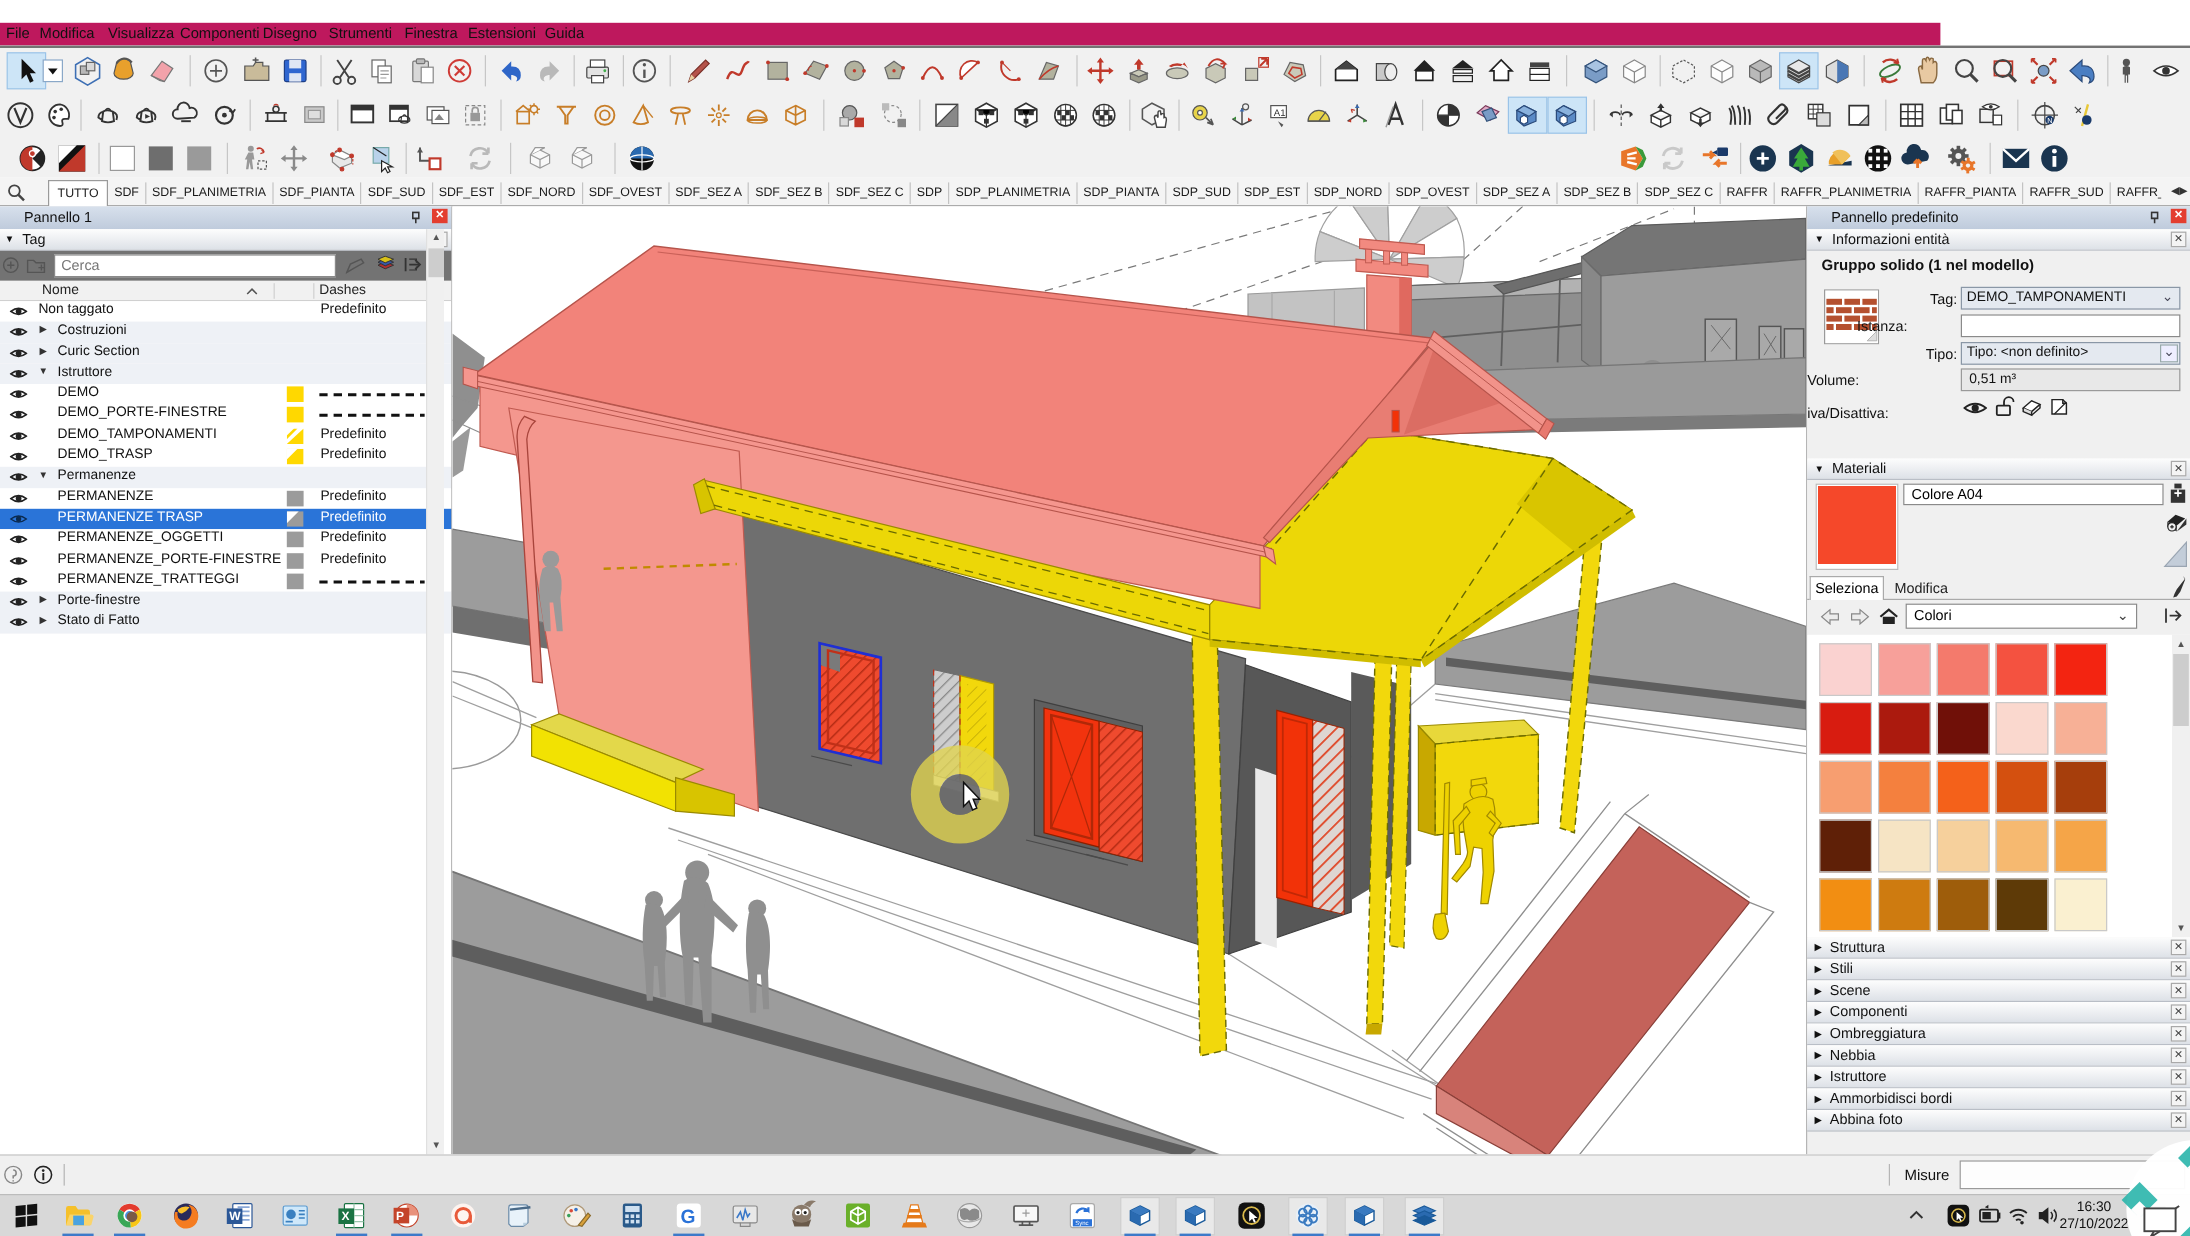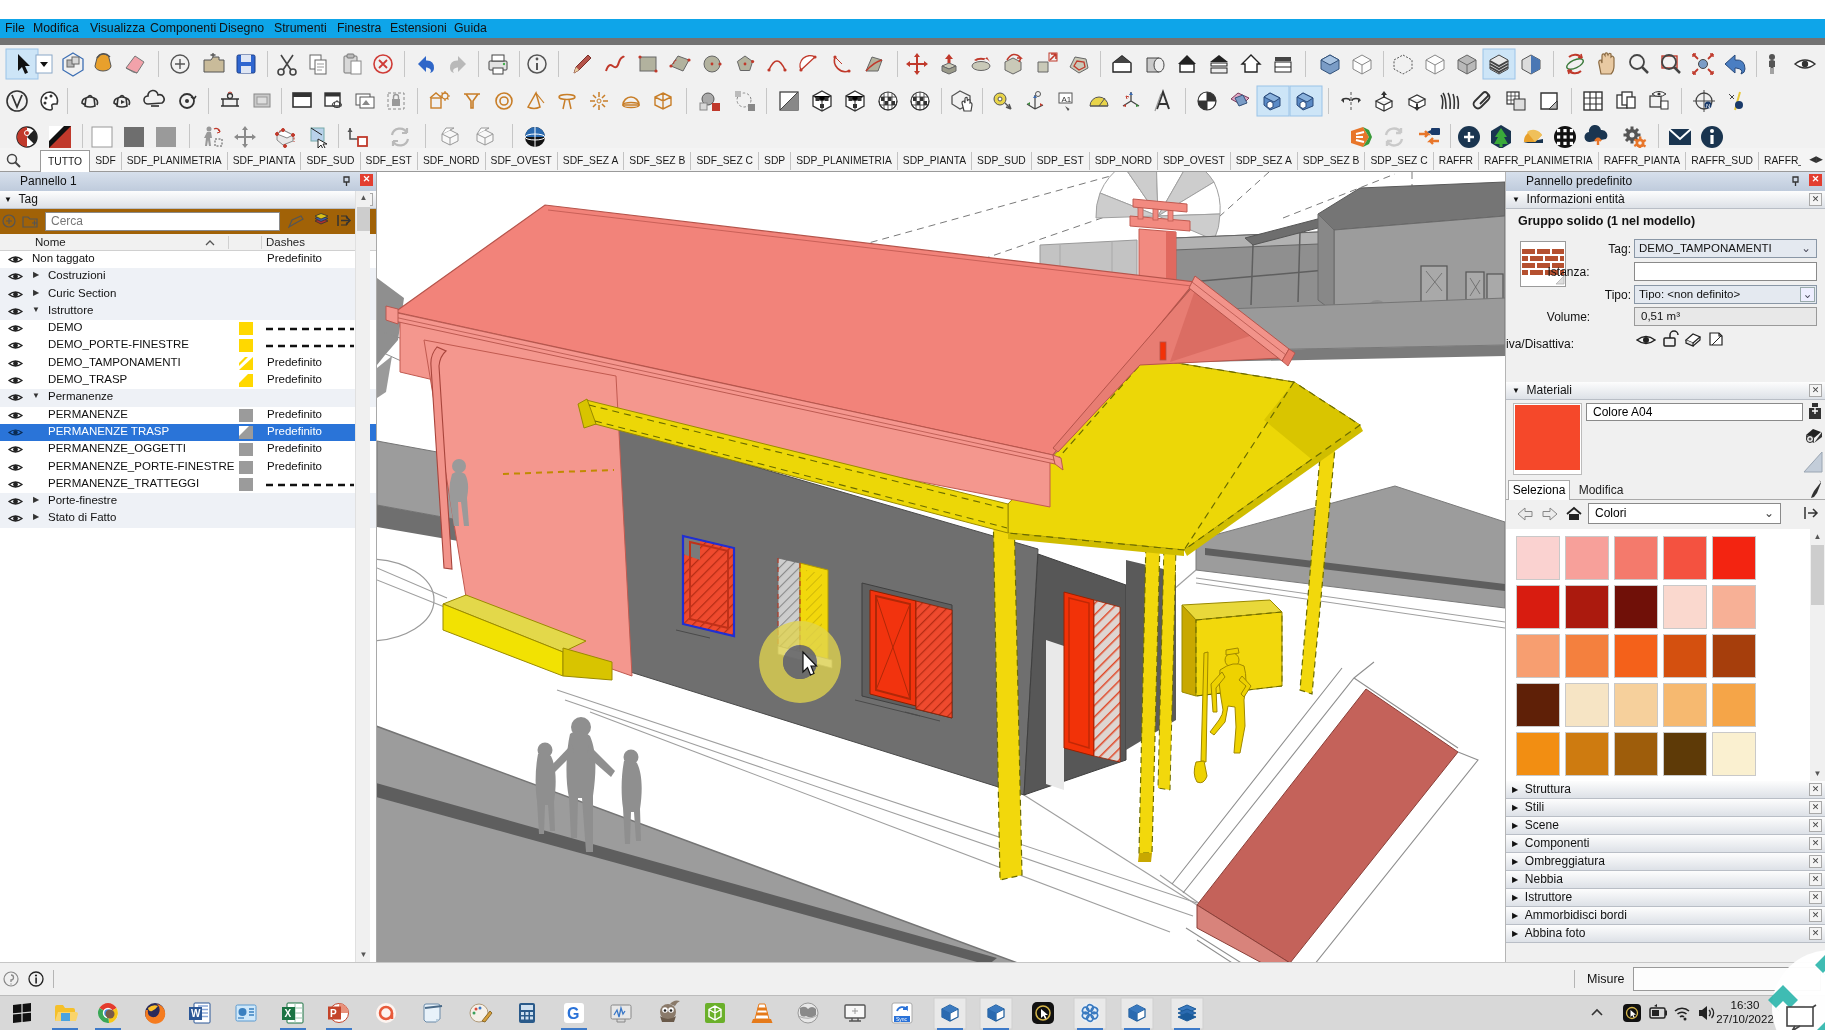--- a/index.html
+++ b/index.html
@@ -1,23 +1,23 @@
 <!DOCTYPE html>
 <html><head>
 <meta charset="utf-8">
 <style>
 *{margin:0;padding:0;box-sizing:border-box;}
 html,body{width:1825px;height:1030px;overflow:hidden;background:#fff;font-family:"Liberation Sans",sans-serif;}
 #root{position:relative;width:1825px;height:1030px;}
 .abs{position:absolute;}
 #titlebar{left:0;top:0;width:1825px;height:19px;background:#fff;}
 #titletext{left:16px;top:3px;font-size:12px;color:#111;}
-#menubar{left:0;top:19px;width:1825px;height:19px;background:#0ea5e9;font-size:12.3px;color:#111;}
+#menubar{left:0;top:19px;width:1617px;height:19px;background:#be185d;font-size:12.3px;color:#111;}
 .mi{position:absolute;top:2px;}
-#tb{left:0;top:38px;width:1825px;height:110px;background:#f1f1f1;border-top:7px solid #737373;}
+#tb{left:0;top:38px;width:1825px;height:110px;background:#f1f1f1;border-top:2px solid #737373;}
 #tabs{left:0;top:148px;width:1825px;height:24px;background:#f4f4f4;border-bottom:1px solid #9a9a9a;font-size:10.3px;color:#1a1a1a;}
 #leftpanel{left:0;top:172px;width:377px;height:790px;background:#fff;border-right:1px solid #a9a9a9;}
 #viewport{left:377px;top:172px;width:1128px;height:790px;background:#fff;}
 #rightpanel{left:1505px;top:172px;width:320px;height:790px;background:#f0f0f0;border-left:1px solid #b5b5b5;}
 #statusbar{left:0;top:962px;width:1825px;height:33px;background:#f0f0f0;border-top:1px solid #c6c6c6;}
 #taskbar{left:0;top:995px;width:1825px;height:35px;background:#d8d8d8;border-top:1px solid #bcbcbc;}
 .phead{height:19px;background:linear-gradient(#d7e0ec,#bfcbdc);font-size:12px;color:#111;padding:2px 0 0 20px;position:relative;}
 .shead{height:18px;background:linear-gradient(#fdfdfd,#dde1e7);border-bottom:1px solid #b9bec6;font-size:12px;color:#111;padding:1px 0 0 6px;position:relative;}
 .xbtn{position:absolute;right:3px;top:2px;width:13px;height:12px;background:#e33e30;color:#fff;font-size:9px;line-height:11px;text-align:center;font-weight:bold;}
 .xbtn2{position:absolute;right:3px;top:2px;width:13px;height:13px;border:1px solid #a9a9a9;background:#f4f4f4;color:#444;font-size:9px;line-height:11px;text-align:center;}
@@ -714,21 +714,21 @@
       </svg>
       <div style="position:absolute;left:40px;top:0;right:24px;overflow:hidden;white-space:nowrap;height:24px"><span style="display:inline-block;background:#fff;border:1px solid #9a9a9a;border-bottom:none;height:22px;line-height:21px;padding:0 7px;margin-top:2px;vertical-align:top">TUTTO</span><span style="display:inline-block;height:18px;line-height:18px;padding:0 5px;margin-top:4px;border-right:1px solid #c3c3c3;vertical-align:top">SDF</span><span style="display:inline-block;height:18px;line-height:18px;padding:0 5px;margin-top:4px;border-right:1px solid #c3c3c3;vertical-align:top">SDF_PLANIMETRIA</span><span style="display:inline-block;height:18px;line-height:18px;padding:0 5px;margin-top:4px;border-right:1px solid #c3c3c3;vertical-align:top">SDF_PIANTA</span><span style="display:inline-block;height:18px;line-height:18px;padding:0 5px;margin-top:4px;border-right:1px solid #c3c3c3;vertical-align:top">SDF_SUD</span><span style="display:inline-block;height:18px;line-height:18px;padding:0 5px;margin-top:4px;border-right:1px solid #c3c3c3;vertical-align:top">SDF_EST</span><span style="display:inline-block;height:18px;line-height:18px;padding:0 5px;margin-top:4px;border-right:1px solid #c3c3c3;vertical-align:top">SDF_NORD</span><span style="display:inline-block;height:18px;line-height:18px;padding:0 5px;margin-top:4px;border-right:1px solid #c3c3c3;vertical-align:top">SDF_OVEST</span><span style="display:inline-block;height:18px;line-height:18px;padding:0 5px;margin-top:4px;border-right:1px solid #c3c3c3;vertical-align:top">SDF_SEZ A</span><span style="display:inline-block;height:18px;line-height:18px;padding:0 5px;margin-top:4px;border-right:1px solid #c3c3c3;vertical-align:top">SDF_SEZ B</span><span style="display:inline-block;height:18px;line-height:18px;padding:0 5px;margin-top:4px;border-right:1px solid #c3c3c3;vertical-align:top">SDF_SEZ C</span><span style="display:inline-block;height:18px;line-height:18px;padding:0 5px;margin-top:4px;border-right:1px solid #c3c3c3;vertical-align:top">SDP</span><span style="display:inline-block;height:18px;line-height:18px;padding:0 5px;margin-top:4px;border-right:1px solid #c3c3c3;vertical-align:top">SDP_PLANIMETRIA</span><span style="display:inline-block;height:18px;line-height:18px;padding:0 5px;margin-top:4px;border-right:1px solid #c3c3c3;vertical-align:top">SDP_PIANTA</span><span style="display:inline-block;height:18px;line-height:18px;padding:0 5px;margin-top:4px;border-right:1px solid #c3c3c3;vertical-align:top">SDP_SUD</span><span style="display:inline-block;height:18px;line-height:18px;padding:0 5px;margin-top:4px;border-right:1px solid #c3c3c3;vertical-align:top">SDP_EST</span><span style="display:inline-block;height:18px;line-height:18px;padding:0 5px;margin-top:4px;border-right:1px solid #c3c3c3;vertical-align:top">SDP_NORD</span><span style="display:inline-block;height:18px;line-height:18px;padding:0 5px;margin-top:4px;border-right:1px solid #c3c3c3;vertical-align:top">SDP_OVEST</span><span style="display:inline-block;height:18px;line-height:18px;padding:0 5px;margin-top:4px;border-right:1px solid #c3c3c3;vertical-align:top">SDP_SEZ A</span><span style="display:inline-block;height:18px;line-height:18px;padding:0 5px;margin-top:4px;border-right:1px solid #c3c3c3;vertical-align:top">SDP_SEZ B</span><span style="display:inline-block;height:18px;line-height:18px;padding:0 5px;margin-top:4px;border-right:1px solid #c3c3c3;vertical-align:top">SDP_SEZ C</span><span style="display:inline-block;height:18px;line-height:18px;padding:0 5px;margin-top:4px;border-right:1px solid #c3c3c3;vertical-align:top">RAFFR</span><span style="display:inline-block;height:18px;line-height:18px;padding:0 5px;margin-top:4px;border-right:1px solid #c3c3c3;vertical-align:top">RAFFR_PLANIMETRIA</span><span style="display:inline-block;height:18px;line-height:18px;padding:0 5px;margin-top:4px;border-right:1px solid #c3c3c3;vertical-align:top">RAFFR_PIANTA</span><span style="display:inline-block;height:18px;line-height:18px;padding:0 5px;margin-top:4px;border-right:1px solid #c3c3c3;vertical-align:top">RAFFR_SUD</span><span style="display:inline-block;height:18px;line-height:18px;padding:0 5px;margin-top:4px;border-right:1px solid #c3c3c3;vertical-align:top">RAFFR_EST</span></div>
       <div style="position:absolute;right:2px;top:6px;font-size:9px;color:#333">◀▶</div>
     </div>
 
 <div class="abs" id="leftpanel">
       <div class="phead">Pannello 1<svg width="10" height="11" style="position:absolute;right:24px;top:4px">
           <path d="M2,1 h5 v5 h-5 Z M4.5,6 V10" fill="none" stroke="#333" stroke-width="1.3"></path>
         </svg><div class="xbtn">✕</div></div>
       <div class="shead" style="padding-left:4px"><span style="font-size:8px;vertical-align:1px">▼</span>&nbsp;&nbsp;Tag<div class="xbtn2">✕</div></div>
-      <div style="position:relative;height:25px;background:#a16207">
+      <div style="position:relative;height:25px;background:#737373">
 <svg width="15" height="15" style="position:absolute;left:2px;top:5px">
           <circle cx="7" cy="7" r="6" fill="none" stroke="#555" stroke-width="1.2"></circle>
           <path d="M4,7 h6 M7,4 v6" stroke="#555" stroke-width="1.2"></path>
         </svg>
 <svg width="18" height="15" style="position:absolute;left:22px;top:5px">
           <path d="M1,13 V3 h5 l2,2 h7 v8 Z" fill="none" stroke="#555" stroke-width="1.2"></path>
           <path d="M10,9 h5 M12.5,6.5 v5" stroke="#555" stroke-width="1.2"></path>
         </svg>
 <div style="position:absolute;left:45px;top:3px;width:235px;height:19px;background:#fff;border:1px solid #8a8a8a;color:#777;font-size:12px;line-height:17px;padding-left:5px">Cerca</div>
 <svg width="17" height="15" style="position:absolute;left:288px;top:5px">
@@ -1178,21 +1178,21 @@
             <rect x="40" y="29" width="4" height="5" fill="#b5502f"></rect>
 <path d="M36,43 L44,35 L44,43 Z" fill="#ddd" stroke="#aaa" stroke-width="0.7"></path>
           </g>
         </svg>
 <div style="position:absolute;left:0px;top:33px;width:125px;text-align:right">Tag:</div>
 <div style="position:absolute;left:128px;top:30px;width:183px;height:19px;background:#e4e9f0;border:1px solid #8a97a6;font-size:11.5px;line-height:17px;padding-left:4px">DEMO_TAMPONAMENTI<span style="position:absolute;right:5px;top:0px;color:#445">⌄</span></div>
 <div style="position:absolute;left:0px;top:56px;width:125px;text-align:center">Istanza:</div>
 <div style="position:absolute;left:128px;top:53px;width:183px;height:19px;background:#fff;border:1px solid #8a8a8a"></div>
 <div style="position:absolute;left:0px;top:79px;width:125px;text-align:right">Tipo:</div>
 <div style="position:absolute;left:128px;top:76px;width:183px;height:19px;background:#e4e9f0;border:1px solid #8a97a6;font-size:11.5px;line-height:17px;padding-left:4px">Tipo: &lt;non definito&gt;<span style="position:absolute;right:1px;top:1px;width:15px;height:15px;border:1px solid #9aa;background:#eef;color:#445;text-align:center;line-height:13px">⌄</span></div>
-<div style="position:absolute;left:0px;top:101px;width:125px;text-align:center">Volume:</div>
+<div style="position:absolute;left:0px;top:101px;width:125px;text-align:left">Volume:</div>
 <div style="position:absolute;left:128px;top:98px;width:183px;height:19px;background:#e8e8e8;border:1px solid #9a9a9a;font-size:11.5px;line-height:17px;padding-left:6px">0,51 m³</div>
 <div style="position:absolute;left:0px;top:128px;width:125px;text-align:left;overflow:hidden;white-space:nowrap">iva/Disattiva:</div>
 <svg width="20" height="16" style="position:absolute;left:130px;top:123px">
           <path d="M1,8 Q10,1 19,8 Q10,15 1,8 Z" fill="none" stroke="#222" stroke-width="1.5"></path>
           <circle cx="10" cy="8" r="3" fill="#222"></circle>
         </svg>
 <svg width="18" height="18" style="position:absolute;left:155px;top:121px">
           <rect x="3" y="8" width="11" height="8" rx="1" fill="none" stroke="#222" stroke-width="1.5"></rect>
           <path d="M9,8 V5 a4,4 0 0,1 8,0" fill="none" stroke="#222" stroke-width="1.5"></path>
         </svg>

